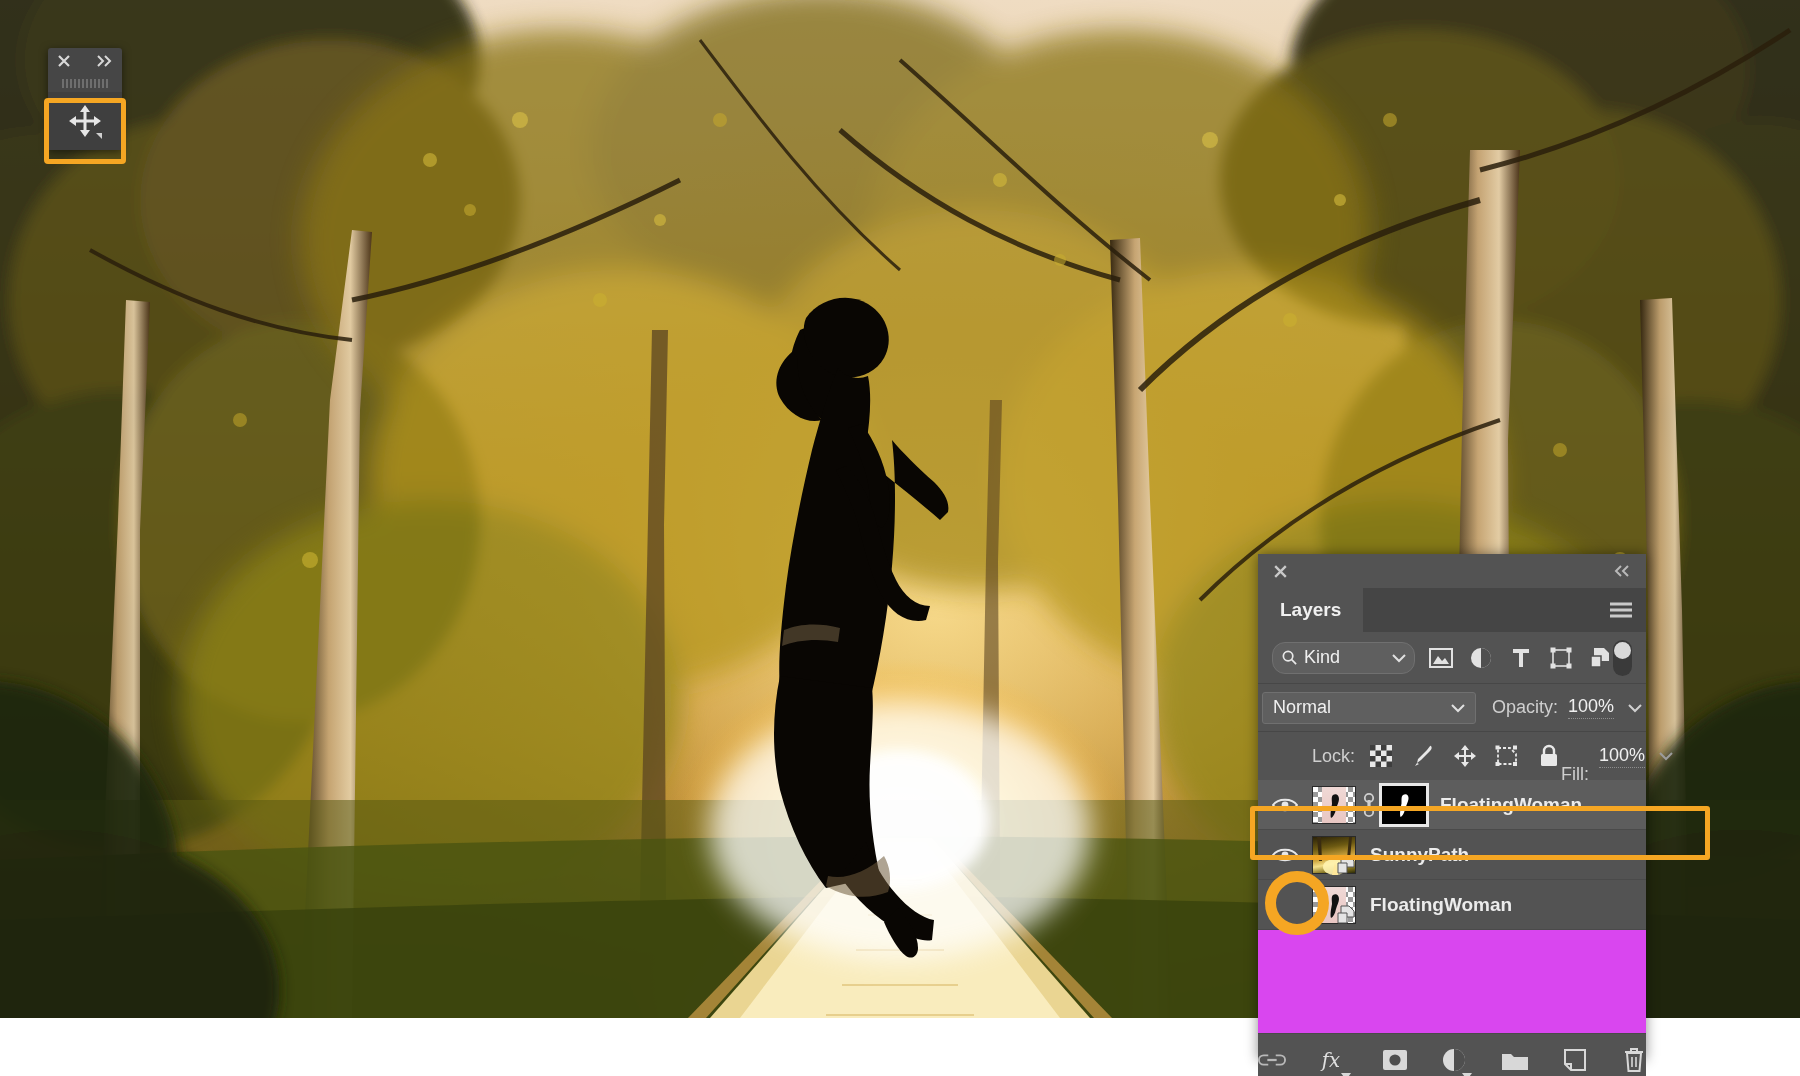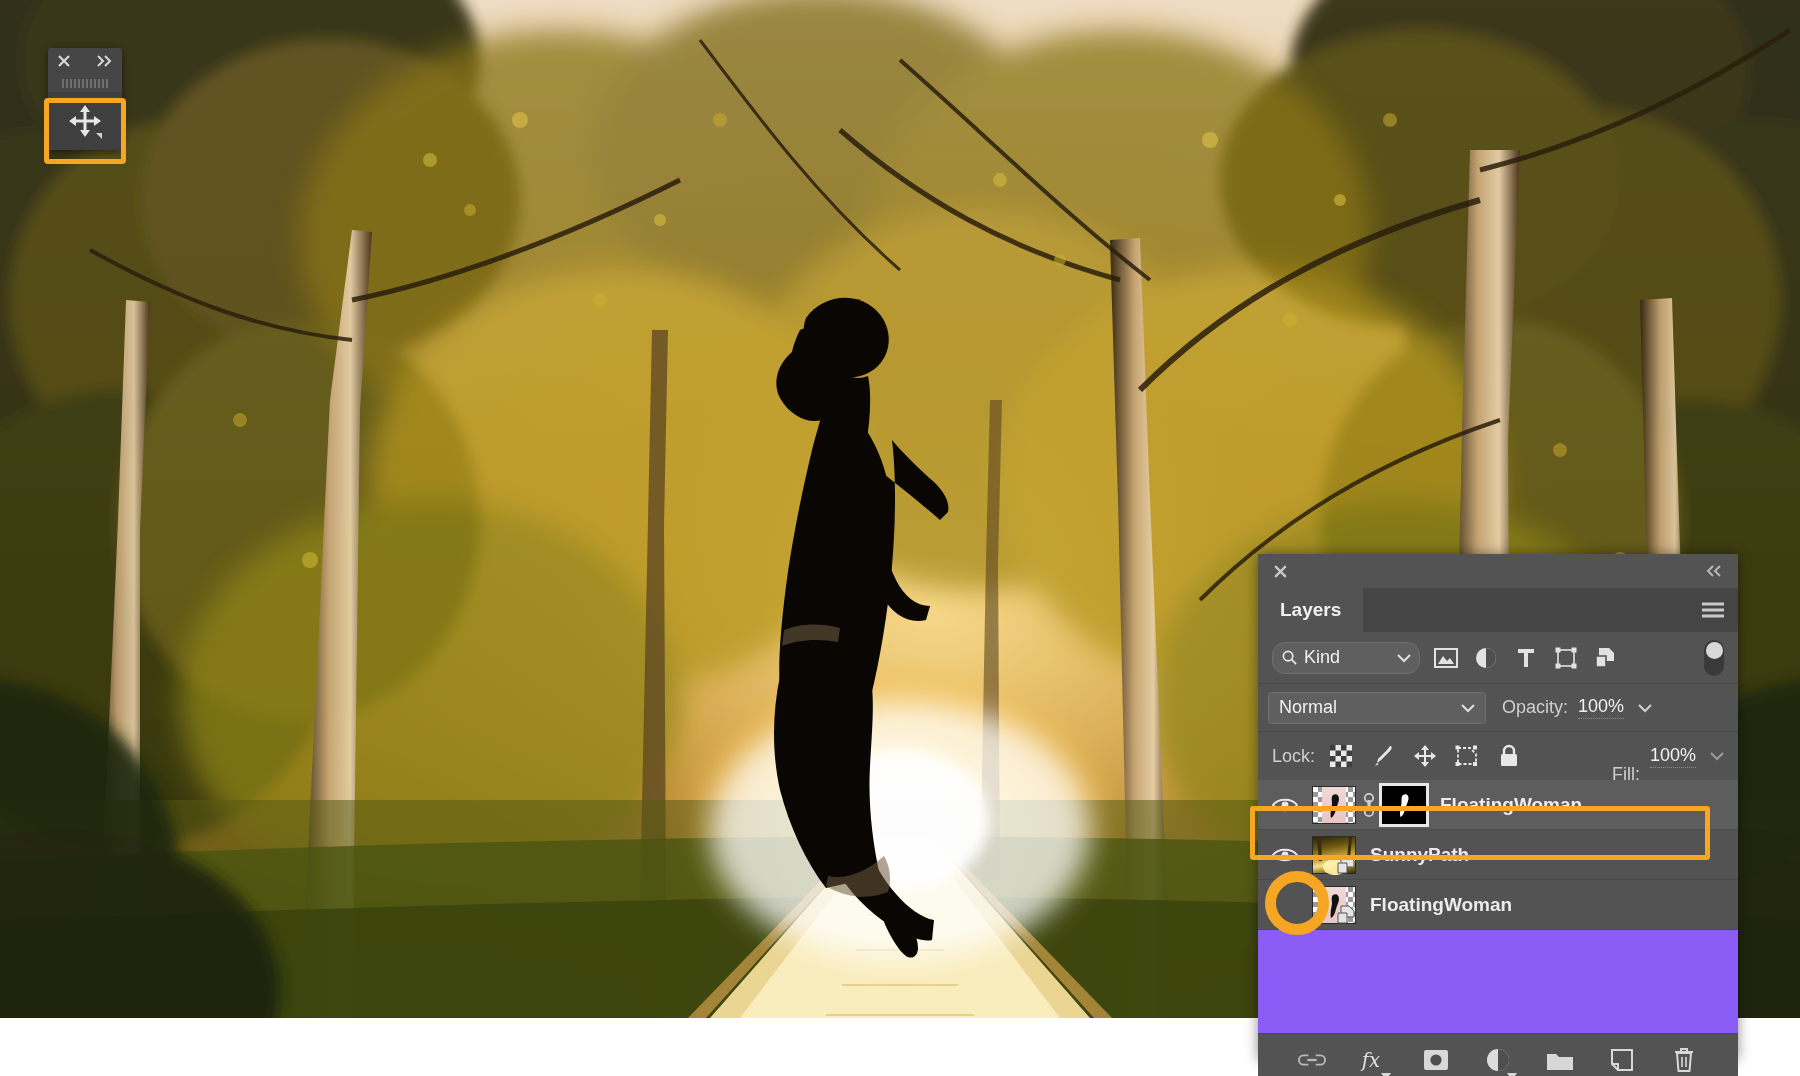--- a/index.html
+++ b/index.html
@@ -26,22 +26,22 @@
   #tb-head{height:26px;display:flex;align-items:center;justify-content:space-between;
            padding:0 8px;box-sizing:border-box;}
   #tb-grip{height:18px;display:flex;align-items:center;justify-content:center;gap:2px;}
   #tb-grip i{display:block;width:2px;height:9px;background:#6e6e6e;}
   #tb-tool{width:74px;height:58px;box-sizing:border-box;display:flex;align-items:center;
            justify-content:center;background:#3f3f3f;position:relative;}
   #tool-hl{position:absolute;left:44px;top:98px;width:82px;height:66px;box-sizing:border-box;
            border:5px solid #f5a623;border-radius:4px;pointer-events:none;}
 
   
-  #layers-panel{position:absolute;left:1258px;top:554px;width:480px;height:506px;
-                background:#8b5cf6;box-shadow:0 0 12px rgba(0,0,0,.45);
+  #layers-panel{position:absolute;left:1258px;top:554px;width:388px;height:506px;
+                background:#d946ef;box-shadow:0 0 12px rgba(0,0,0,.45);
                 font-size:18px;color:#d6d6d6;}
   .pnl-titlebar{height:34px;background:#535353;display:flex;align-items:center;
                 justify-content:space-between;padding:0 14px;box-sizing:border-box;}
   .pnl-tabs{height:44px;background:#454545;display:flex;align-items:stretch;position:relative;}
   .pnl-tab{padding:0 22px;display:flex;align-items:center;background:#535353;
            font-weight:bold;font-size:19px;color:#f0f0f0;}
   .pnl-burger{position:absolute;right:14px;top:50%;transform:translateY(-50%);
               display:flex;flex-direction:column;gap:3px;}
   .pnl-burger i{display:block;width:22px;height:3px;background:#c9c9c9;}
 
@@ -49,29 +49,29 @@
   .filter-row{height:52px;padding:0 14px;gap:0;border-bottom:1px solid #474747;}
   .kind-sel{width:148px;height:32px;background:#5f5f5f;border:1px solid #707070;border-radius:13px;
             display:flex;align-items:center;padding:9px 8px;box-sizing:border-box;gap:6px;}
   .kind-sel .lbl{flex:1;font-size:18px;color:#f0f0f0;}
   .ficons{display:flex;align-items:center;gap:16px;margin-left:14px;}
   .ficon{width:24px;height:24px;display:flex;align-items:center;justify-content:center;}
   .toggle{width:20px;height:36px;border-radius:10px;background:#3a3a3a;margin-left:auto;
           display:flex;align-items:flex-start;justify-content:center;padding-top:2px;box-sizing:border-box;}
   .toggle .knob{width:17px;height:17px;border-radius:50%;background:#d8d8d8;}
 
-  .blend-row{height:48px;padding:0 10px;border-bottom:1px solid #474747;}
+  .blend-row{height:48px;padding:0 4px;border-bottom:1px solid #474747;}
   .blend-sel{width:218px;height:32px;background:#5f5f5f;border:1px solid #707070;border-radius:3px;
              display:flex;align-items:center;padding:0 10px;box-sizing:border-box;}
   .blend-sel .lbl{flex:1;font-size:18px;color:#f0f0f0;}
   .op-label{margin-left:16px;font-size:18px;color:#cfcfcf;}
   .op-val{margin-left:10px;font-size:18px;color:#f0f0f0;border-bottom:1px dotted #8d8d8d;padding-bottom:1px;}
 
   .lock-row{height:48px;padding:0 14px;}
-  .lock-label{font-size:18px;color:#cfcfcf;margin-right:14px;}
+  .lock-label{font-size:18px;color:#cfcfcf;margin-right:14px;margin-left:40px;}
   .licons{display:flex;align-items:center;gap:18px;}
   .licon{width:24px;height:24px;display:flex;align-items:center;justify-content:center;}
   .fill-label{margin-left:auto;font-size:18px;color:#cfcfcf;margin-top:37px;}
   .fill-val{margin-left:10px;font-size:18px;color:#f0f0f0;border-bottom:1px dotted #8d8d8d;padding-bottom:1px;}
 
   
   .layers-list{background:#535353;}
   .layer-row{height:50px;display:flex;align-items:center;border-bottom:1px solid #4a4a4a;
              box-sizing:border-box;position:relative;font-weight:bold;}
   .layer-row.selected{background:#5d5d5d;}

